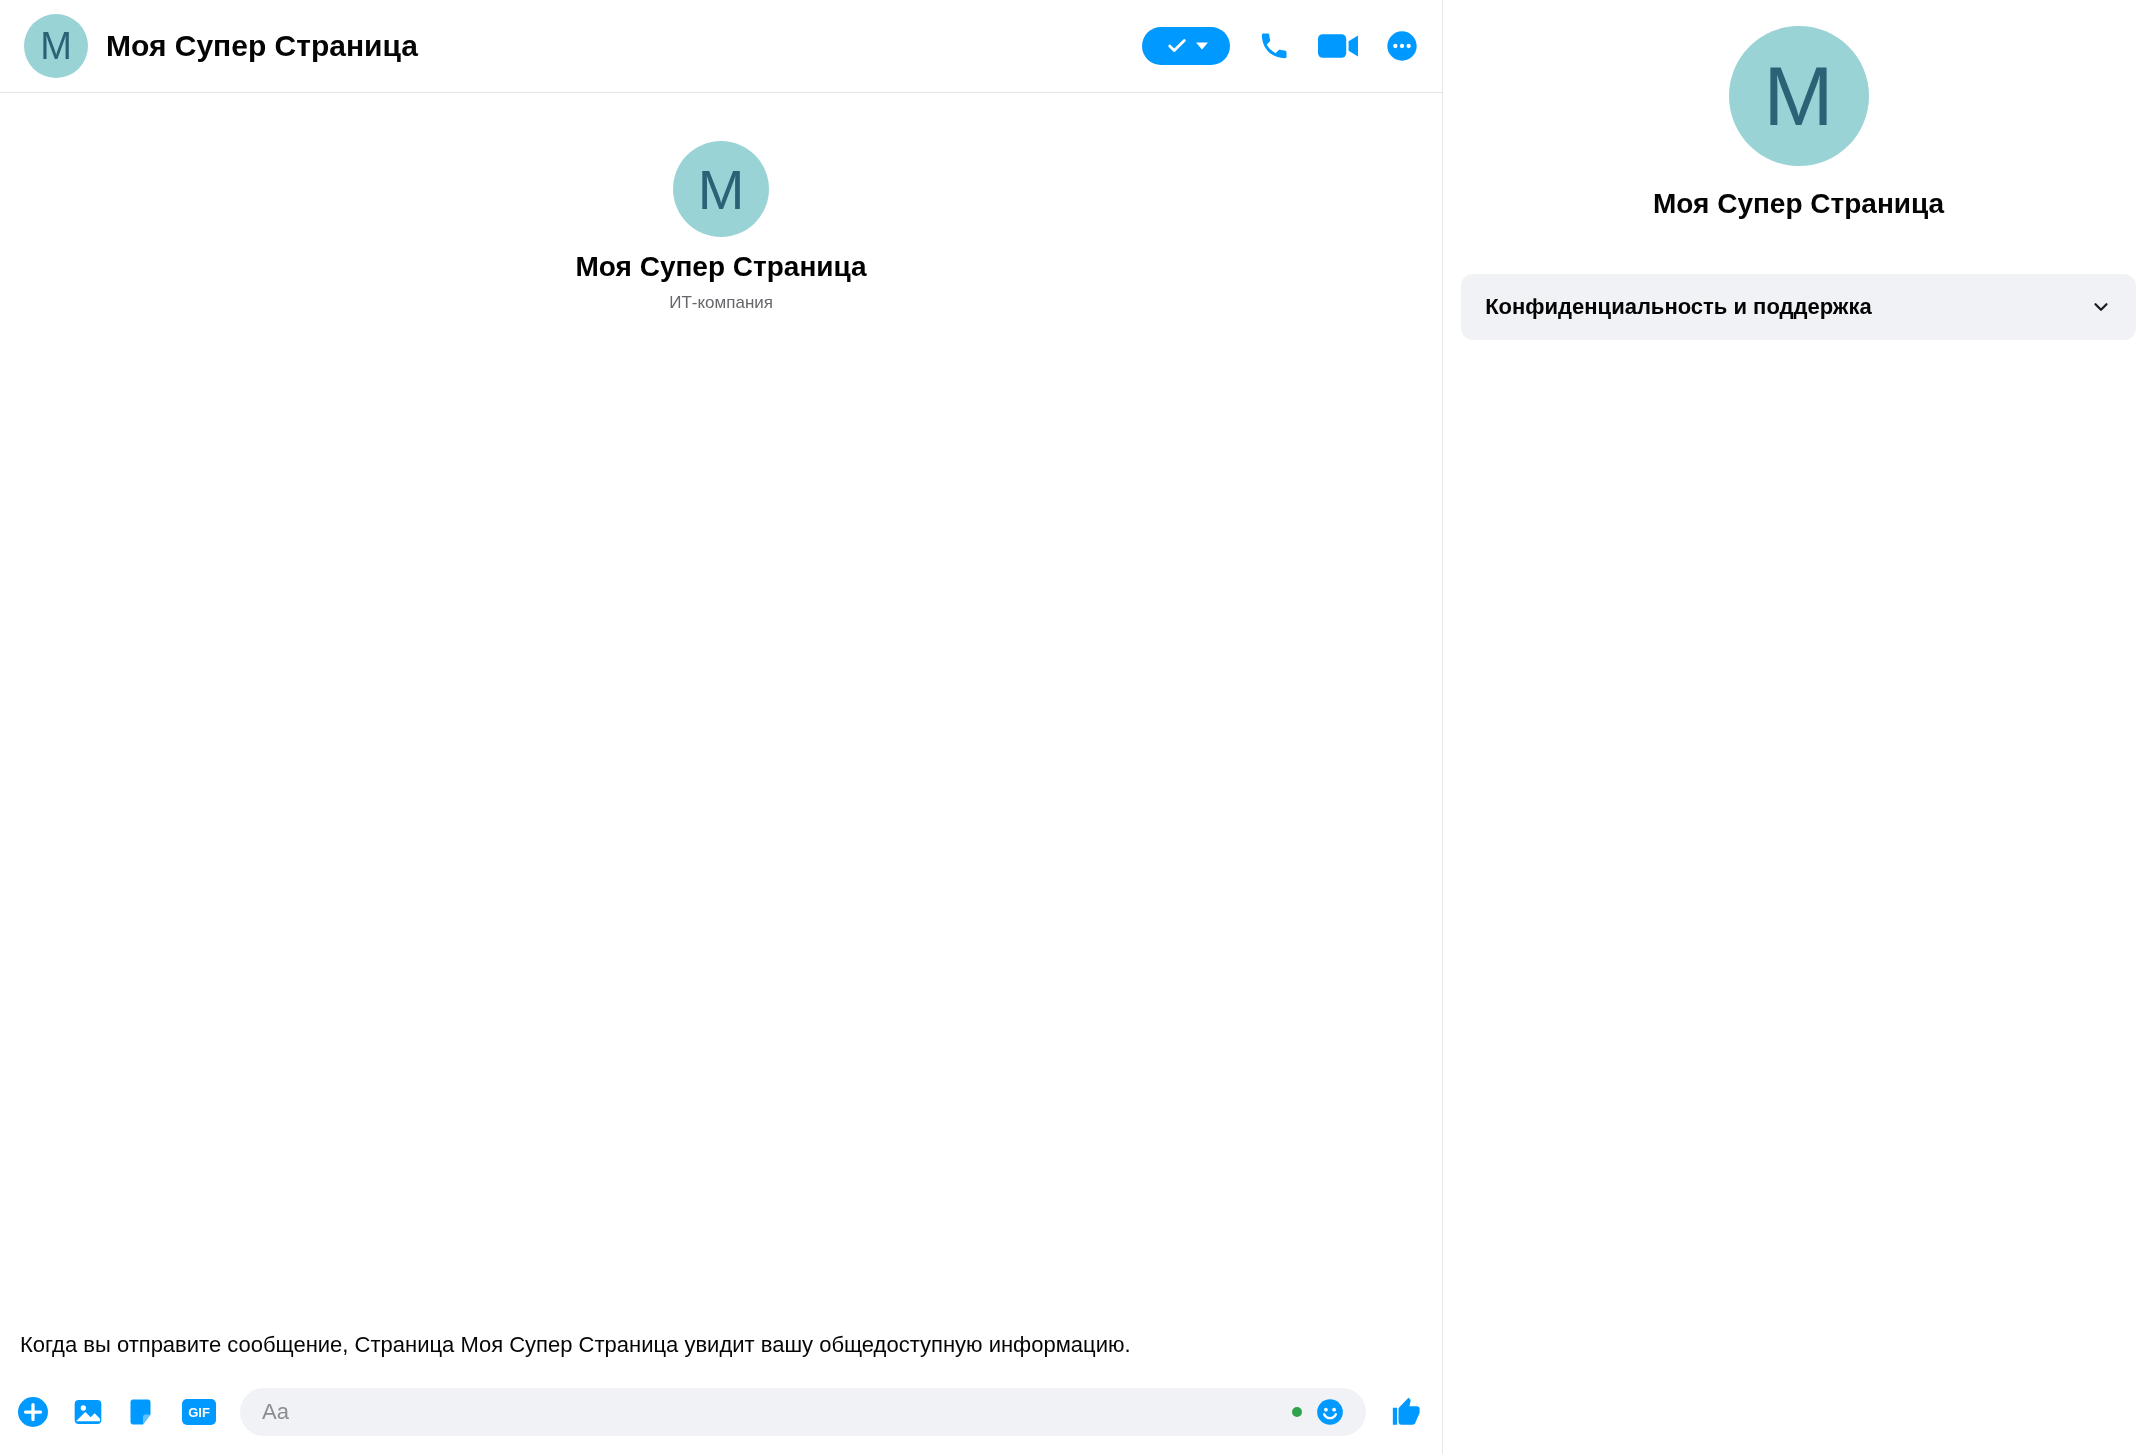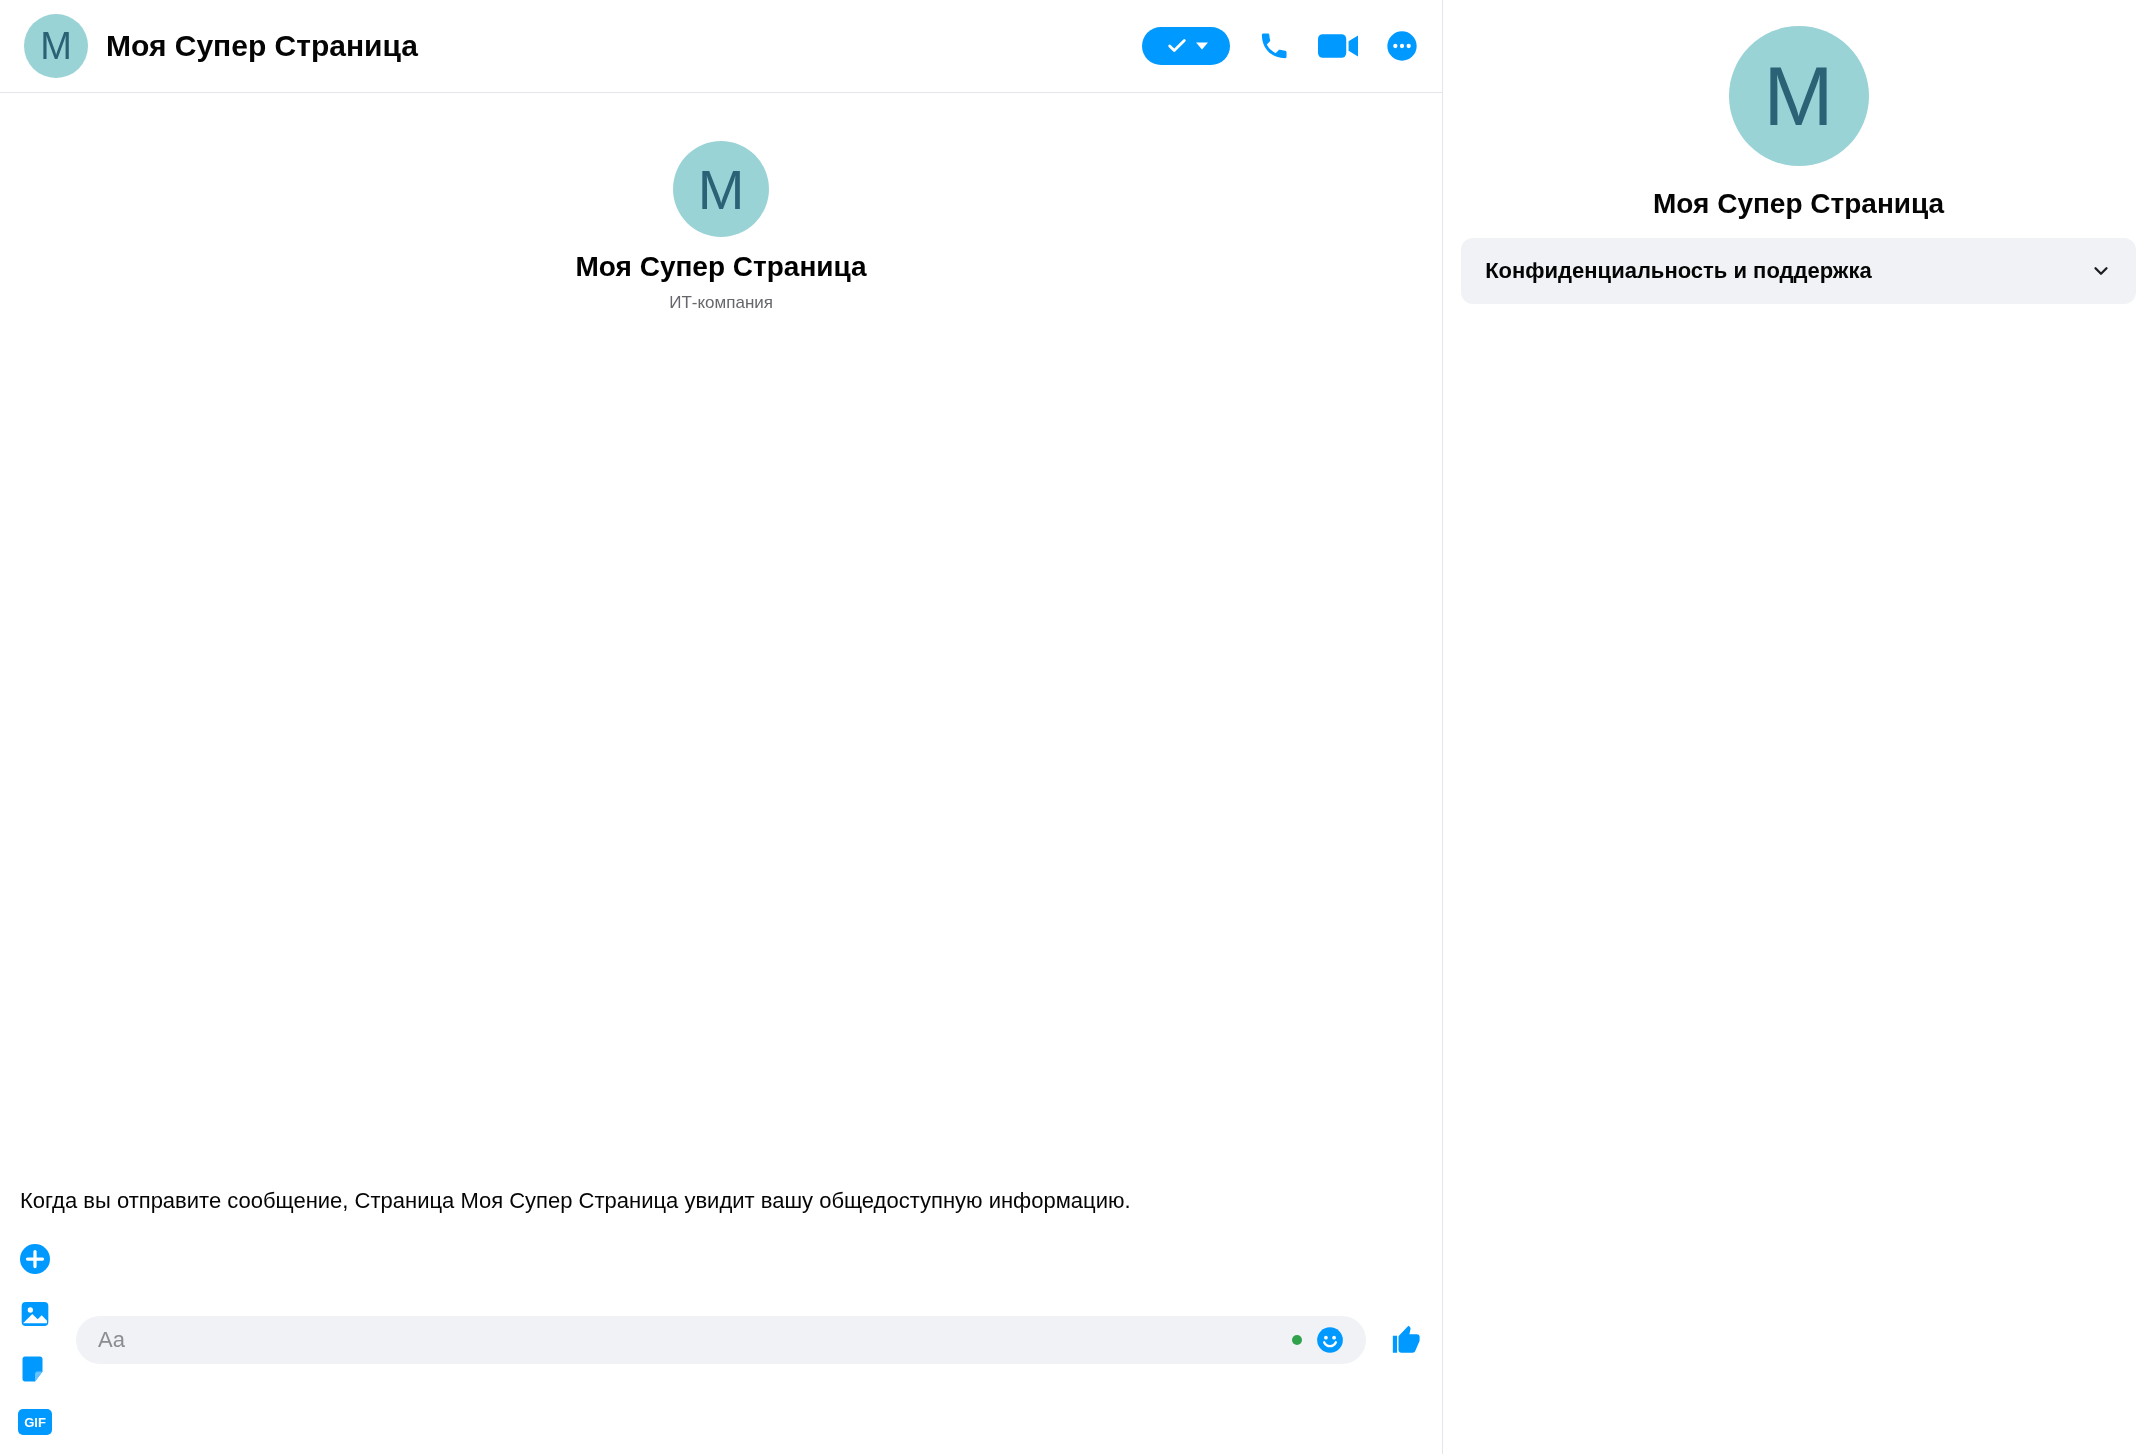--- a/index.html
+++ b/index.html
@@ -110,21 +110,20 @@
   .composer {
     display: flex;
     align-items: center;
     gap: 24px;
     padding: 10px 18px 18px 18px;
   }
   .composer .comp-actions {
     display: flex;
     align-items: center;
     gap: 24px;
-    flex-direction: column;
   }
   .composer .comp-icon {
     color: #0099ff;
     cursor: pointer;
     display: flex; align-items: center; justify-content: center;
   }
   .composer .input-wrap {
     flex: 1 1 auto;
     background: #f0f2f5;
     border-radius: 999px;
@@ -164,21 +163,21 @@
     display: flex; align-items: center; justify-content: center;
     font-size: 84px; font-weight: 500; color: #2b6276;
   }
   .info-column .name {
     font-size: 28px;
     font-weight: 700;
     margin-top: 22px;
     color: #050505;
   }
   .accordion {
-    margin-top: 18px;
+    margin-top: 54px;
     width: calc(100% - 36px);
     background: #f0f2f5;
     border-radius: 12px;
     padding: 20px 24px;
     display: flex;
     align-items: center;
     justify-content: space-between;
     cursor: pointer;
   }
   .accordion .label {

